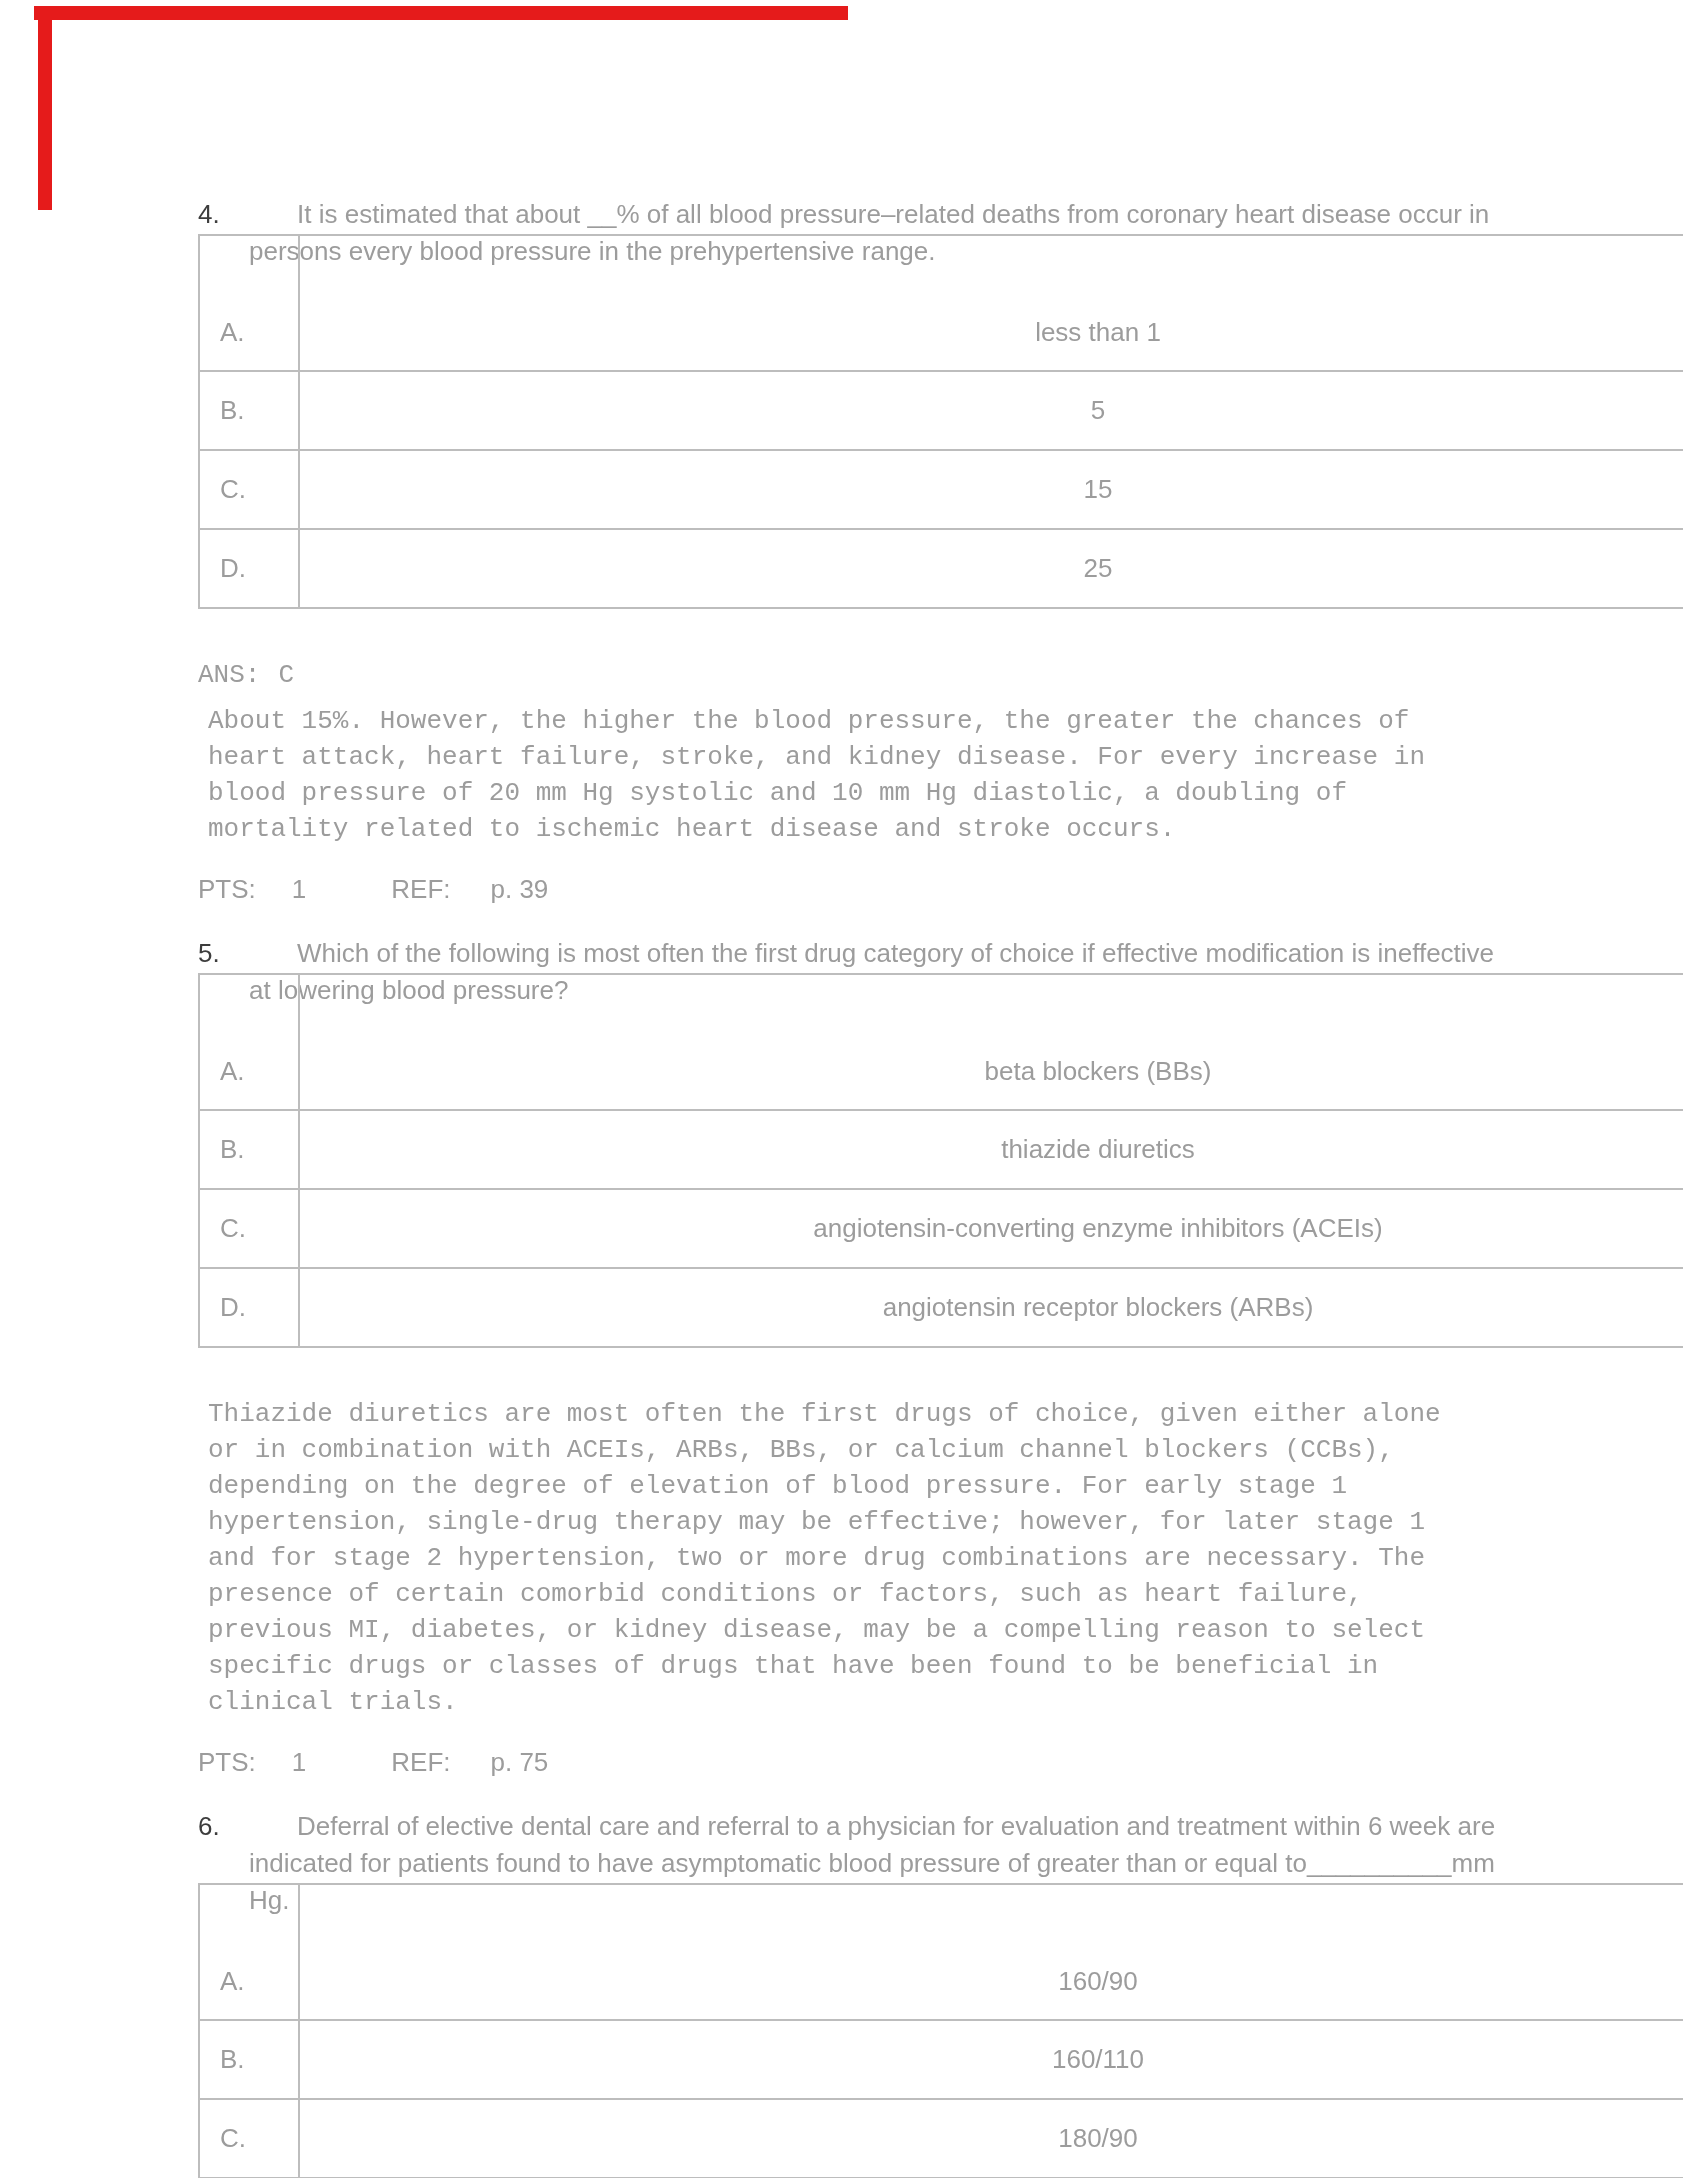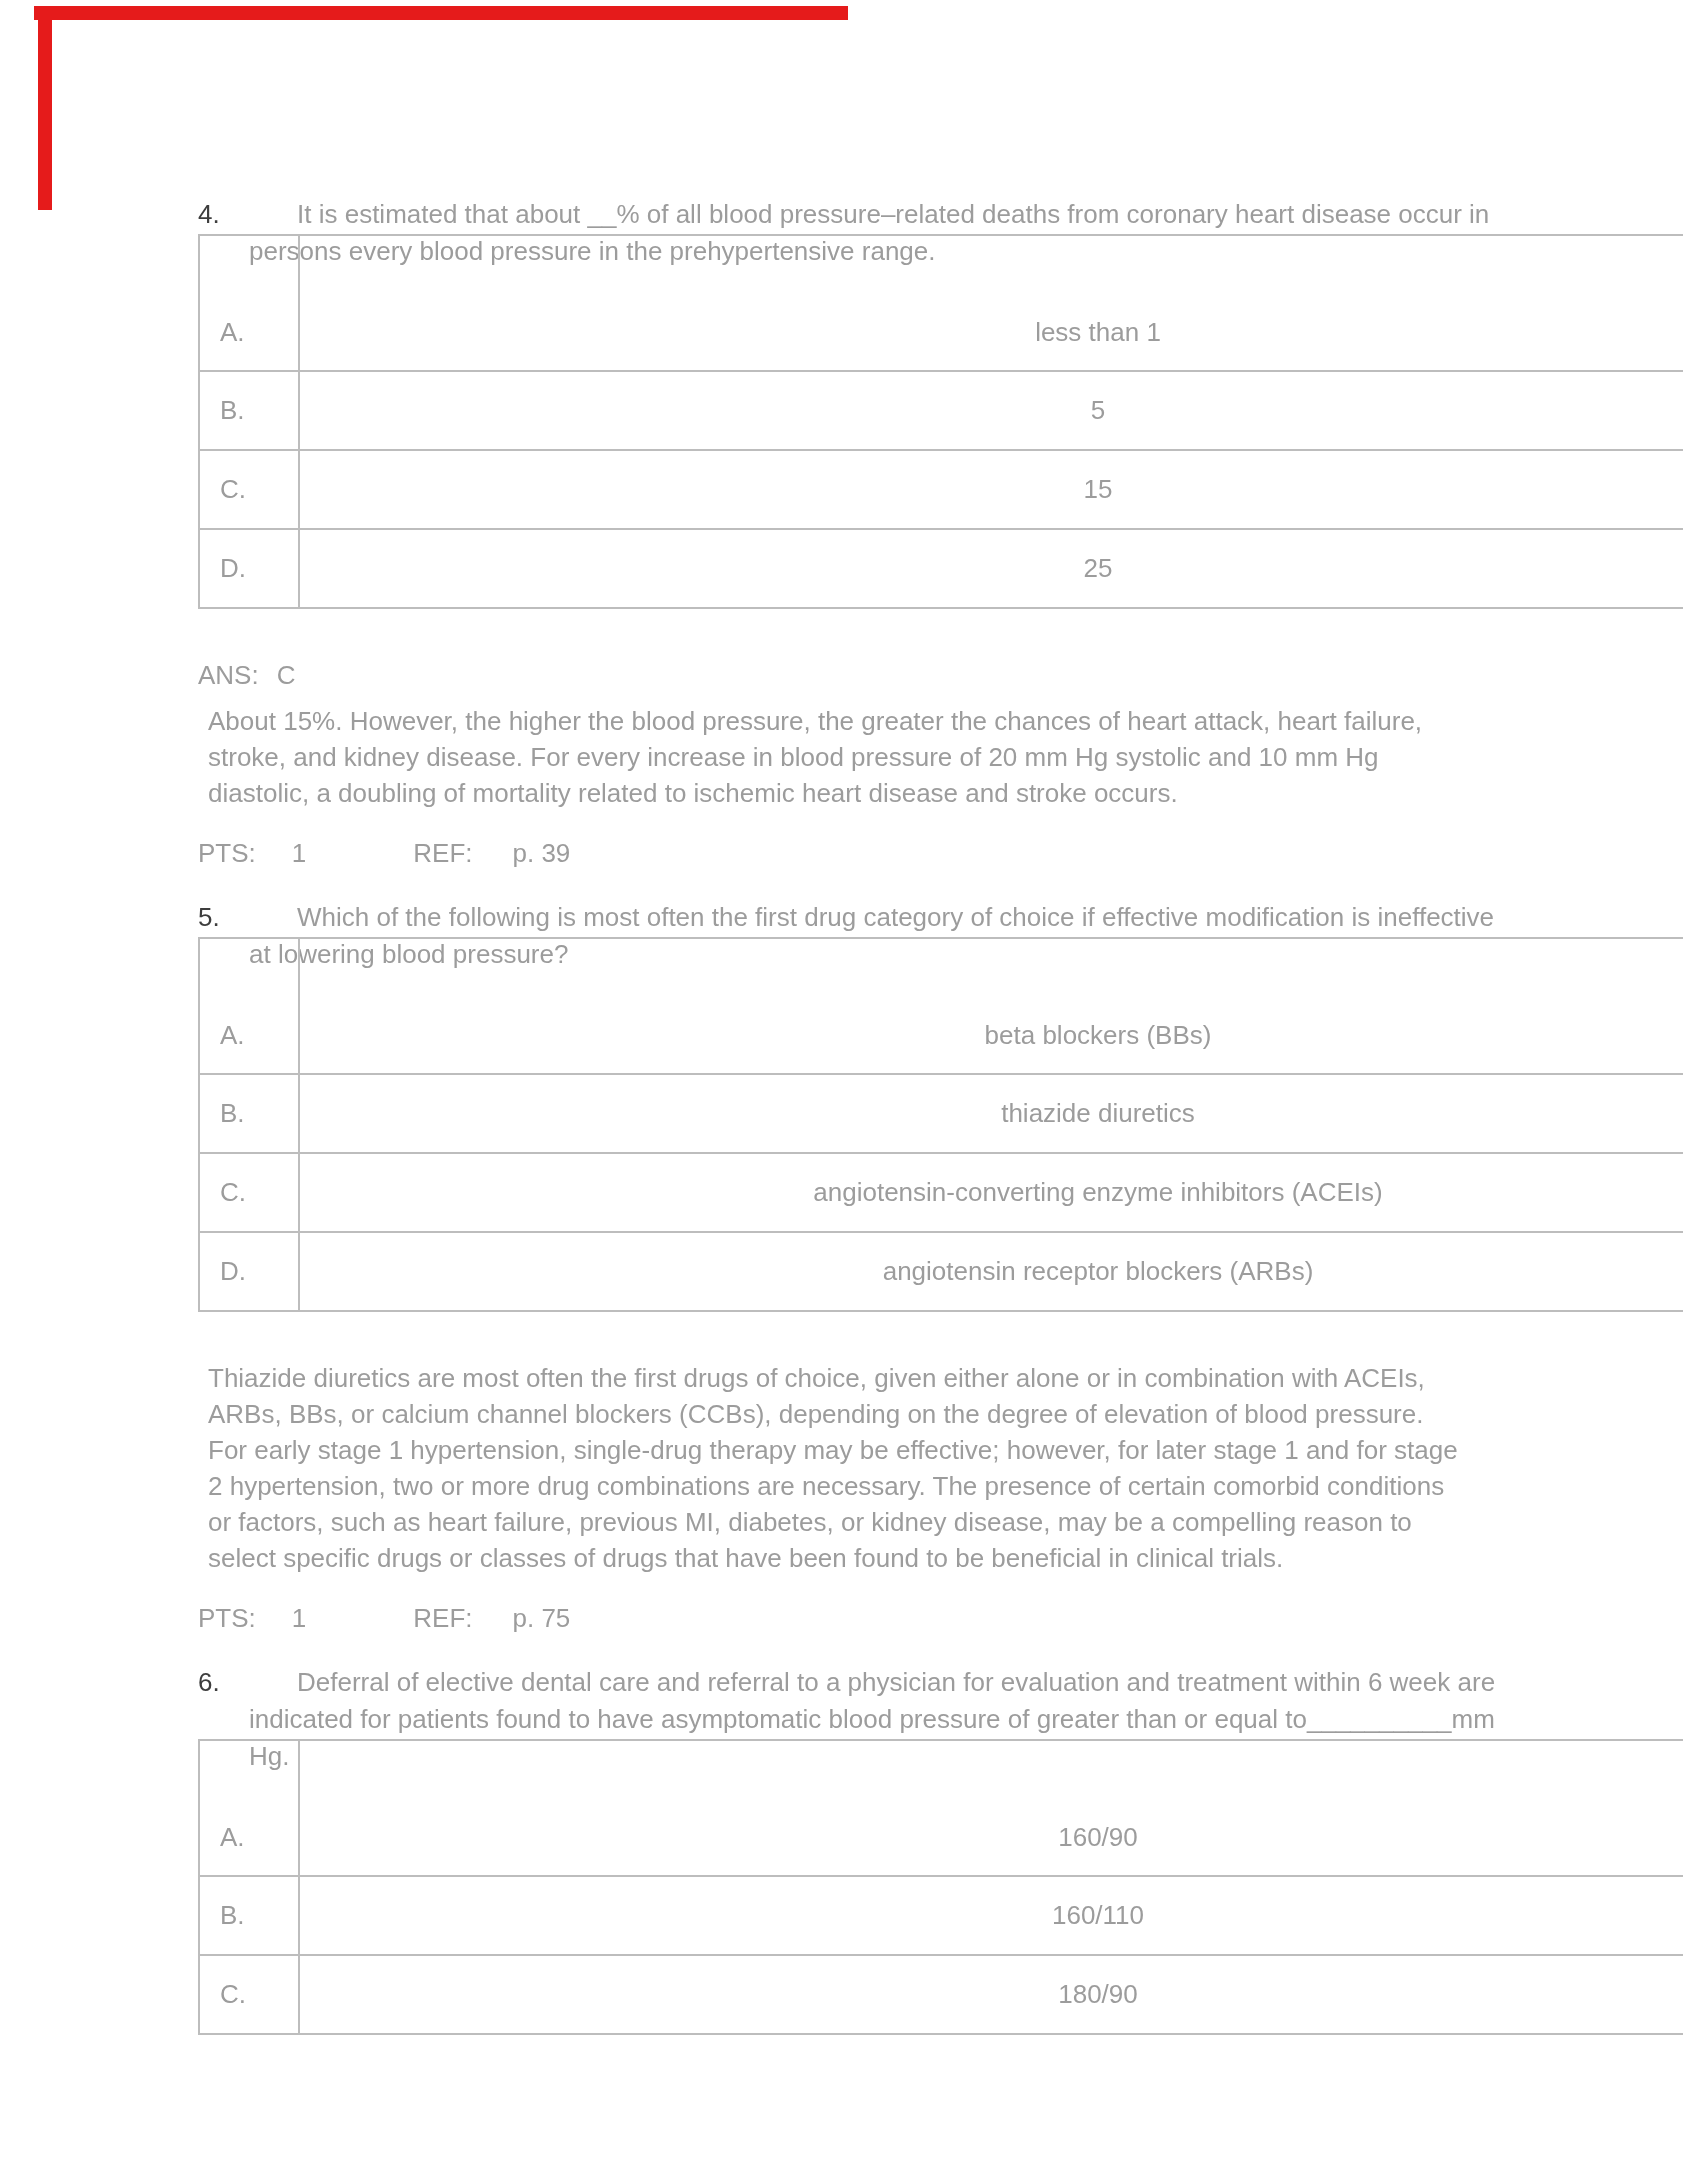--- a/index.html
+++ b/index.html
@@ -19,26 +19,26 @@
   .qb{position:relative;}
   .qb + .qb{margin-top:28px;}
   .question{position:relative;padding-left:51px;line-height:37px;max-width:1247px;}
   .qnum{position:absolute;left:0;top:0;color:var(--num);}
   .qtext{display:block;text-indent:48px;}
   table.options{border-collapse:collapse;width:1698px;margin-top:-36px;position:relative;table-layout:fixed;}
   table.options td{border:2px solid var(--border);height:75px;vertical-align:middle;}
   table.options td.opt-value{border-right:none;text-align:center;}
   table.options td.opt-label{width:77px;padding-left:20px;}
   table.options tr.first td{height:111px;vertical-align:bottom;padding-bottom:22px;}
-  .ans-expl{margin-top:48px;line-height:36px;max-width:1277px;}
+  .ans-expl{margin-top:48px;line-height:36px;max-width:1277px;font-family:Liberation Mono, monospace;}
   .ans-value{margin-left:18px;}
   .expl{margin:10px;line-height:36px;max-width:1277px;}
   .pts-line{margin-top:24px;line-height:36px;}
   .pts-value{margin-left:36px;}
-  .ref-label{margin-left:107px;}
+  .ref-label{margin-left:85px;}
   .ref-value{margin-left:40px;}
 </style>
 </head>
 <body>
 
 <div class="page">
   <div class="red-h"></div>
   <div class="red-v"></div>
 
   <div class="content">

